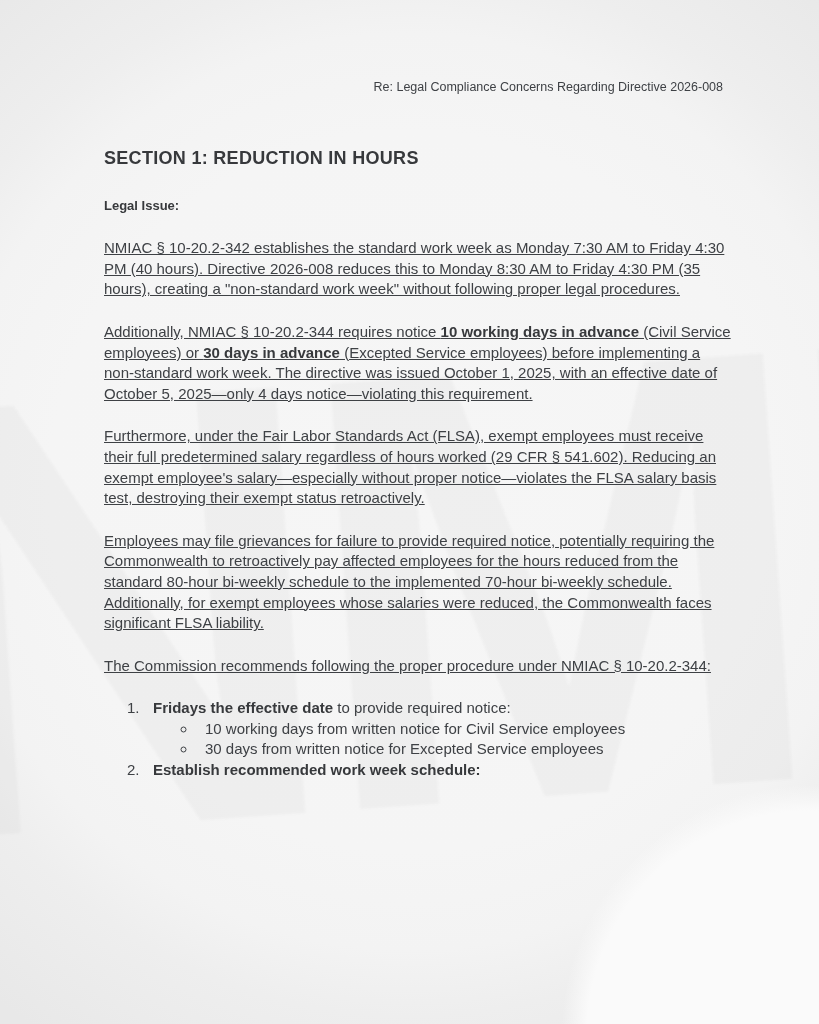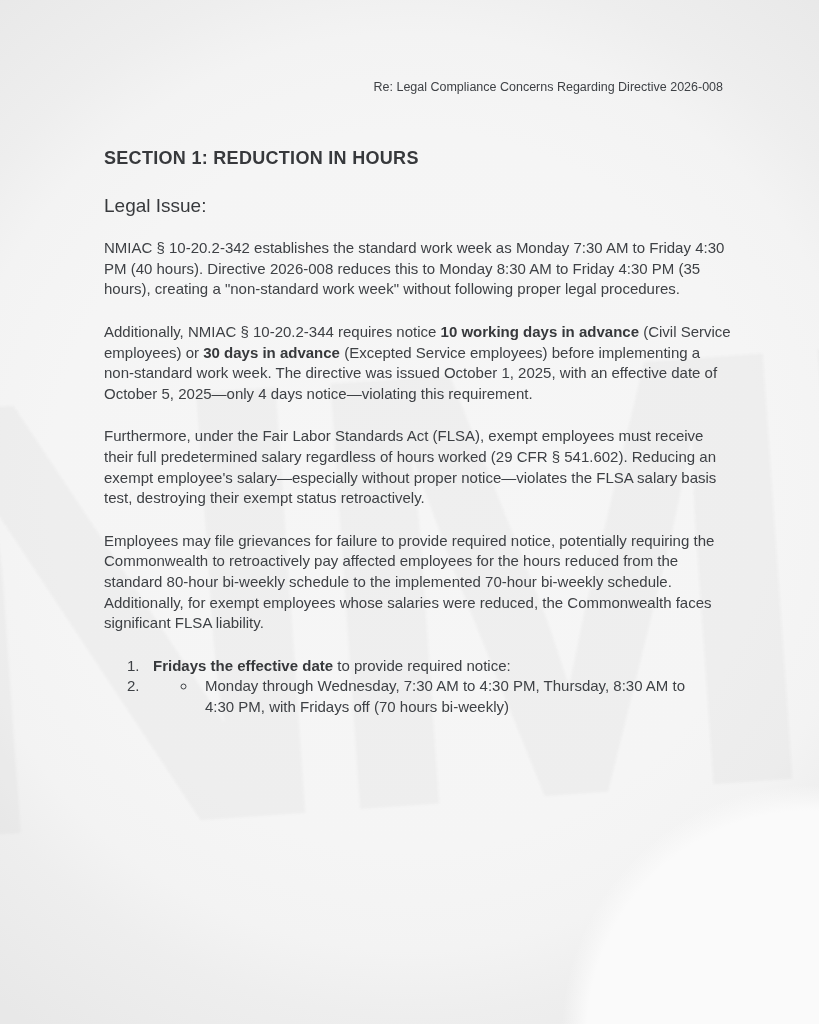--- a/index.html
+++ b/index.html
@@ -48,26 +48,26 @@
     margin-left: 8px;
   }
   h1.section-title {
     font-size: 18px;
     font-weight: 700;
     letter-spacing: 0.3px;
     color: #37393c;
     margin: 0 0 27px 0;
   }
   h2.sub-heading {
-    font-size: 19px;
-    font-weight: 400;
+    font-size: 13px;
+    font-weight: 700;
     color: #37393c;
     margin: 0 0 22px 0;
   }
-  p.para { margin: 0 0 22px 0; }
+  p.para { margin: 0 0 22px 0; text-decoration: underline; }
   strong { font-weight: 700; color: #37393c; }
   ol.rec-list {
     list-style: none;
     margin: 0; padding: 0 0 0 49px;
   }
   ol.rec-list > li { position: relative; }
   .li-num { position: absolute; left: -26px; }
   ul.sub-list {
     list-style: circle;
     margin: 0; padding: 0 0 0 44px;
@@ -95,27 +95,29 @@
 
 
     <p class="para"><span>Additionally, NMIAC § 10-20.2-344 requires notice </span><strong>10 working days in advance</strong><span> (Civil Service employees) or </span><strong>30 days in advance</strong><span> (Excepted Service employees) before implementing a non-standard work week. The directive was issued October 1, 2025, with an effective date of October 5, 2025—only 4 days notice—violating this requirement.</span></p>
 
     <p class="para">Furthermore, under the Fair Labor Standards Act (FLSA), exempt employees must receive their full predetermined salary regardless of hours worked (29 CFR § 541.602). Reducing an exempt employee's salary—especially without proper notice—violates the FLSA salary basis test, destroying their exempt status retroactively.</p>
 
 
     <p class="para">Employees may file grievances for failure to provide required notice, potentially requiring the Commonwealth to retroactively pay affected employees for the hours reduced from the standard 80-hour bi-weekly schedule to the implemented 70-hour bi-weekly schedule. Additionally, for exempt employees whose salaries were reduced, the Commonwealth faces significant FLSA liability.</p>
 
 
+    <p class="para">The Commission recommends following the proper procedure under NMIAC § 10-20.2-344:</p>
 
     <ol class="rec-list">
       <li>
         <span class="li-num">1.</span><strong>Fridays the effective date</strong><span> to provide required notice:</span>
+        <ul class="sub-list">
+          <li>10 working days from written notice for Civil Service employees</li>
+          <li>30 days from written notice for Excepted Service employees</li>
+        </ul>
       </li>
       <li>
-        <span class="li-num">2.</span><span></span>
-        <ul class="sub-list">
-          <li>Monday through Wednesday, 7:30 AM to 4:30 PM, Thursday, 8:30 AM to 4:30 PM, with Fridays off (70 hours bi-weekly)</li>
-        </ul>
+        <span class="li-num">2.</span><strong>Establish recommended work week schedule:</strong><span></span>
       </li>
     </ol>
 
   </main>
 </div>
 
 </body></html>

